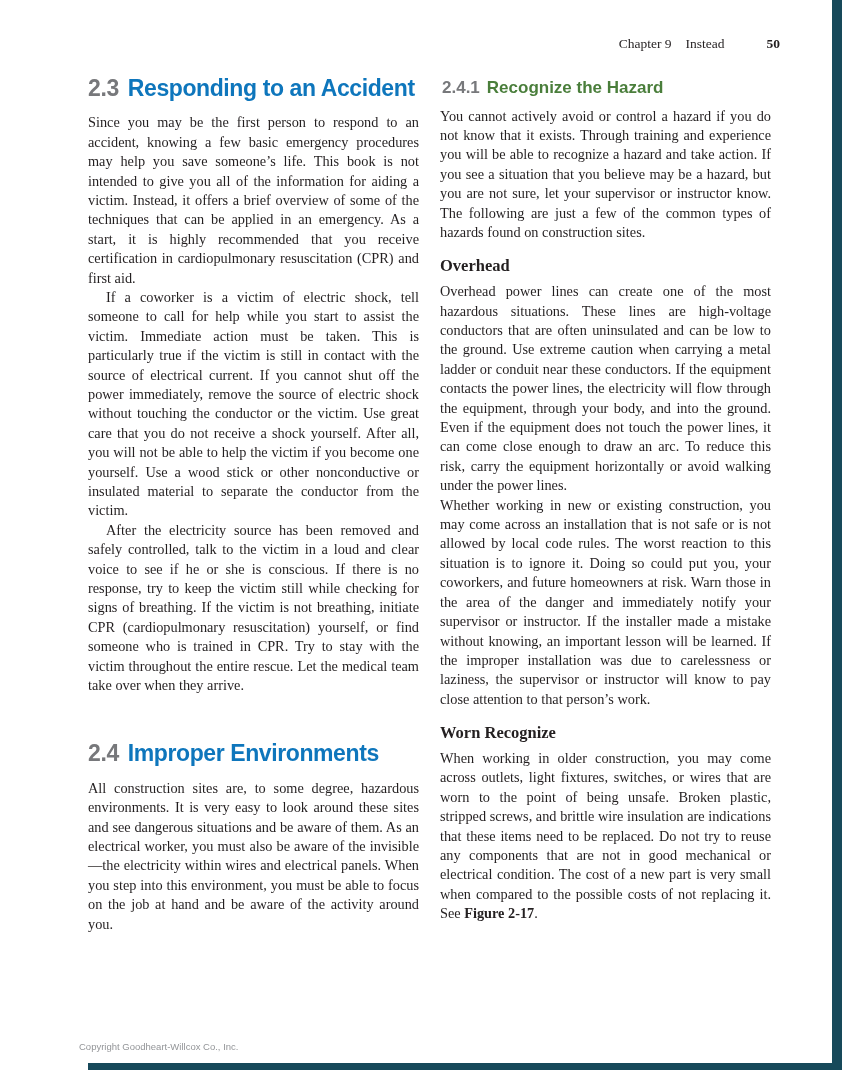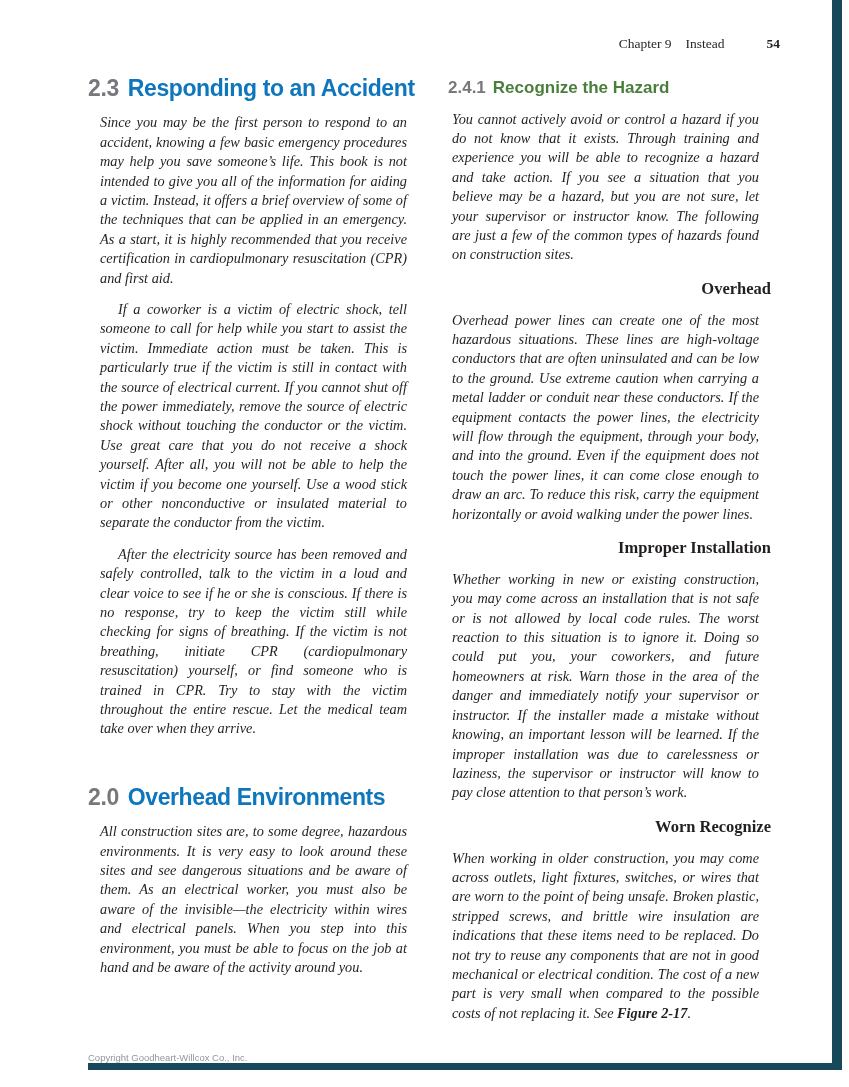--- a/index.html
+++ b/index.html
@@ -68,98 +68,94 @@
   }
   .section-heading .num { color: #77787b; margin-right: 9px; }
   .section-heading .title { color: #0e76bc; }
 
   .section-heading.second { margin-top: 46px; }
 
   .subsection-heading {
     font-family: "Liberation Sans", sans-serif;
     font-weight: bold;
     font-size: 17px;
-    margin: 2px 0 9px 8px;
+    margin: 2px 0 9px 2px;
     line-height: 1.15;
   }
   .subsection-heading .num { color: #77787b; margin-right: 7px; }
   .subsection-heading .title { color: #4a7e3b; }
 
   .minor-heading {
     font-family: "Liberation Serif", serif;
     font-weight: bold;
     font-size: 16.5px;
     color: #231f20;
     margin: 14px 0 6px 0;
     line-height: 1.2;
-    text-align: right;
   }
 
   
   p.body {
-    margin: 12px;
+    margin: 0;
     font-size: 14.3px;
     line-height: 19.4px;
     text-align: justify;
     hyphens: auto;
-    font-style: italic;
     -webkit-hyphens: auto;
   }
   p.indent { text-indent: 18px; }
   p.body strong { font-weight: bold; }
 
   
   .footer {
     position: absolute;
-    left: 88px;
+    left: 79px;
     top: 1041px;
     font-family: "Liberation Sans", sans-serif;
     font-size: 9.5px;
     color: #939598;
-    margin-top: 11px;
   }
 </style>
 </head>
 <body>
 
 <div class="page">
 
   <div class="bar-right"></div>
   <div class="bar-bottom"></div>
 
   <div class="running-header">
-    <span class="chapter">Chapter 9</span><span class="section-name">Instead</span><span class="folio">54</span>
+    <span class="chapter">Chapter 9</span><span class="section-name">Instead</span><span class="folio">50</span>
   </div>
 
   <div class="columns">
 
     <div class="col">
 
       <h1 class="section-heading"><span class="num">2.3</span><span class="title">Responding to an Accident</span></h1>
 
       <p class="body">Since you may be the first person to respond to an accident, knowing a few basic emergency procedures may help you save someone’s life. This book is not intended to give you all of the information for aiding a victim. Instead, it offers a brief overview of some of the techniques that can be applied in an emergency. As a start, it is highly recommended that you receive certification in cardiopulmonary resuscitation (CPR) and first aid.</p>
       <p class="body indent">If a coworker is a victim of electric shock, tell someone to call for help while you start to assist the victim. Immediate action must be taken. This is particularly true if the victim is still in contact with the source of electrical current. If you cannot shut off the power immediately, remove the source of electric shock without touching the conductor or the victim. Use great care that you do not receive a shock yourself. After all, you will not be able to help the victim if you become one yourself. Use a wood stick or other nonconductive or insulated material to separate the conductor from the victim.</p>
       <p class="body indent">After the electricity source has been removed and safely controlled, talk to the victim in a loud and clear voice to see if he or she is conscious. If there is no response, try to keep the victim still while checking for signs of breathing. If the victim is not breathing, initiate CPR (cardiopulmonary resuscitation) yourself, or find someone who is trained in CPR. Try to stay with the victim throughout the entire rescue. Let the medical team take over when they arrive.</p>
 
-      <h1 class="section-heading second"><span class="num">2.0</span><span class="title">Overhead Environments</span></h1>
+      <h1 class="section-heading second"><span class="num">2.4</span><span class="title">Improper Environments</span></h1>
 
       <p class="body">All construction sites are, to some degree, hazardous environments. It is very easy to look around these sites and see dangerous situations and be aware of them. As an electrical worker, you must also be aware of the invisible—the electricity within wires and electrical panels. When you step into this environment, you must be able to focus on the job at hand and be aware of the activity around you.</p>
 
     </div>
 
     <div class="col">
 
       <h2 class="subsection-heading"><span class="num">2.4.1</span><span class="title">Recognize the Hazard</span></h2>
 
       <p class="body">You cannot actively avoid or control a hazard if you do not know that it exists. Through training and experience you will be able to recognize a hazard and take action. If you see a situation that you believe may be a hazard, but you are not sure, let your supervisor or instructor know. The following are just a few of the common types of hazards found on construction sites.</p>
 
       <h3 class="minor-heading">Overhead</h3>
       <p class="body">Overhead power lines can create one of the most hazardous situations. These lines are high-voltage conductors that are often uninsulated and can be low to the ground. Use extreme caution when carrying a metal ladder or conduit near these conductors. If the equipment contacts the power lines, the electricity will flow through the equipment, through your body, and into the ground. Even if the equipment does not touch the power lines, it can come close enough to draw an arc. To reduce this risk, carry the equipment horizontally or avoid walking under the power lines.</p>
 
-      <h3 class="minor-heading">Improper Installation</h3>
       <p class="body">Whether working in new or existing construction, you may come across an installation that is not safe or is not allowed by local code rules. The worst reaction to this situation is to ignore it. Doing so could put you, your coworkers, and future homeowners at risk. Warn those in the area of the danger and immediately notify your supervisor or instructor. If the installer made a mistake without knowing, an important lesson will be learned. If the improper installation was due to carelessness or laziness, the supervisor or instructor will know to pay close attention to that person’s work.</p>
 
       <h3 class="minor-heading">Worn Recognize</h3>
       <p class="body"><span>When working in older construction, you may come across outlets, light fixtures, switches, or wires that are worn to the point of being unsafe. Broken plastic, stripped screws, and brittle wire insulation are indications that these items need to be replaced. Do not try to reuse any components that are not in good mechanical or electrical condition. The cost of a new part is very small when compared to the possible costs of not replacing it. See </span><strong>Figure 2-17</strong><span>.</span></p>
 
     </div>
 
   </div>
 
   <div class="footer">Copyright Goodheart-Willcox Co., Inc.</div>

